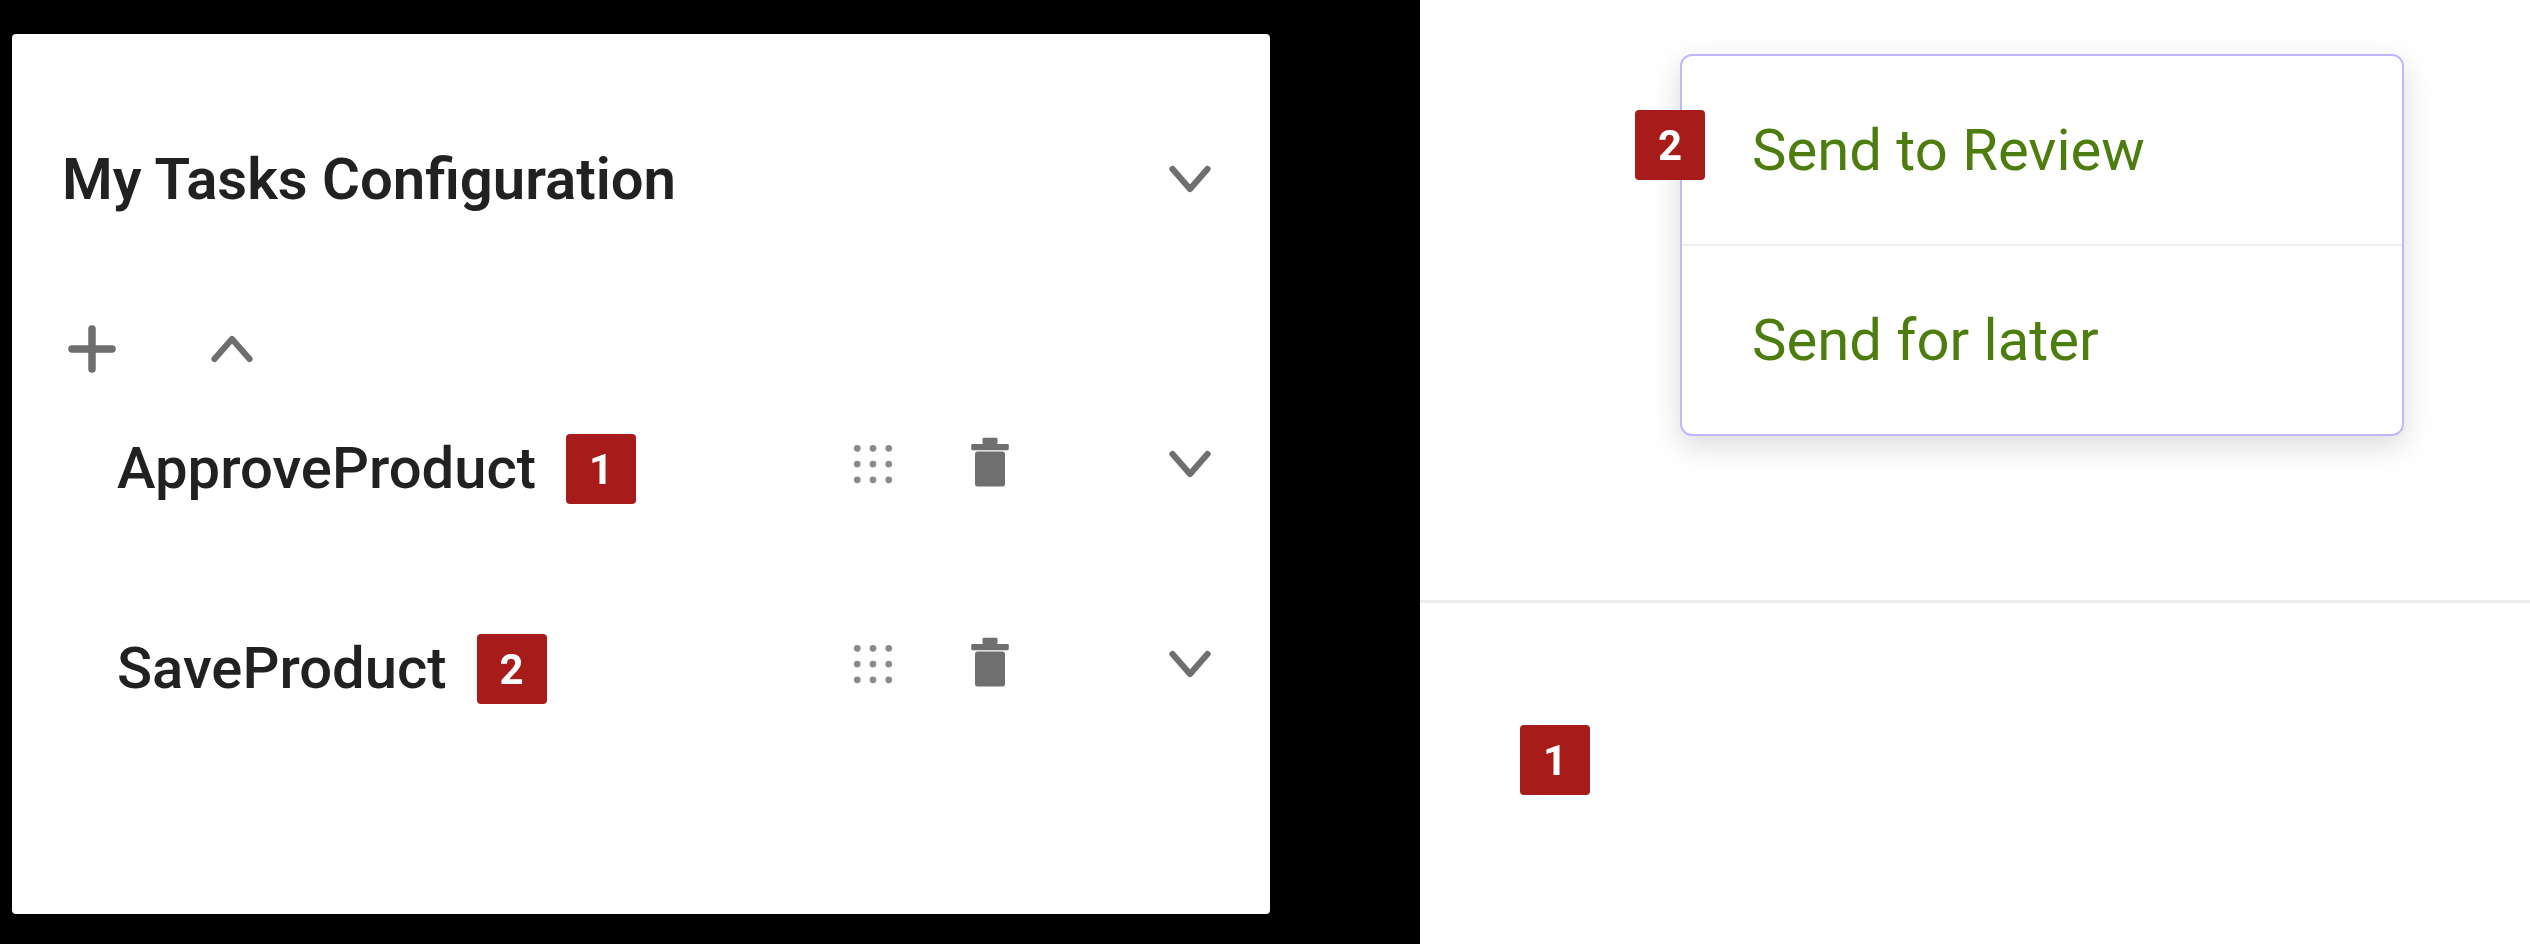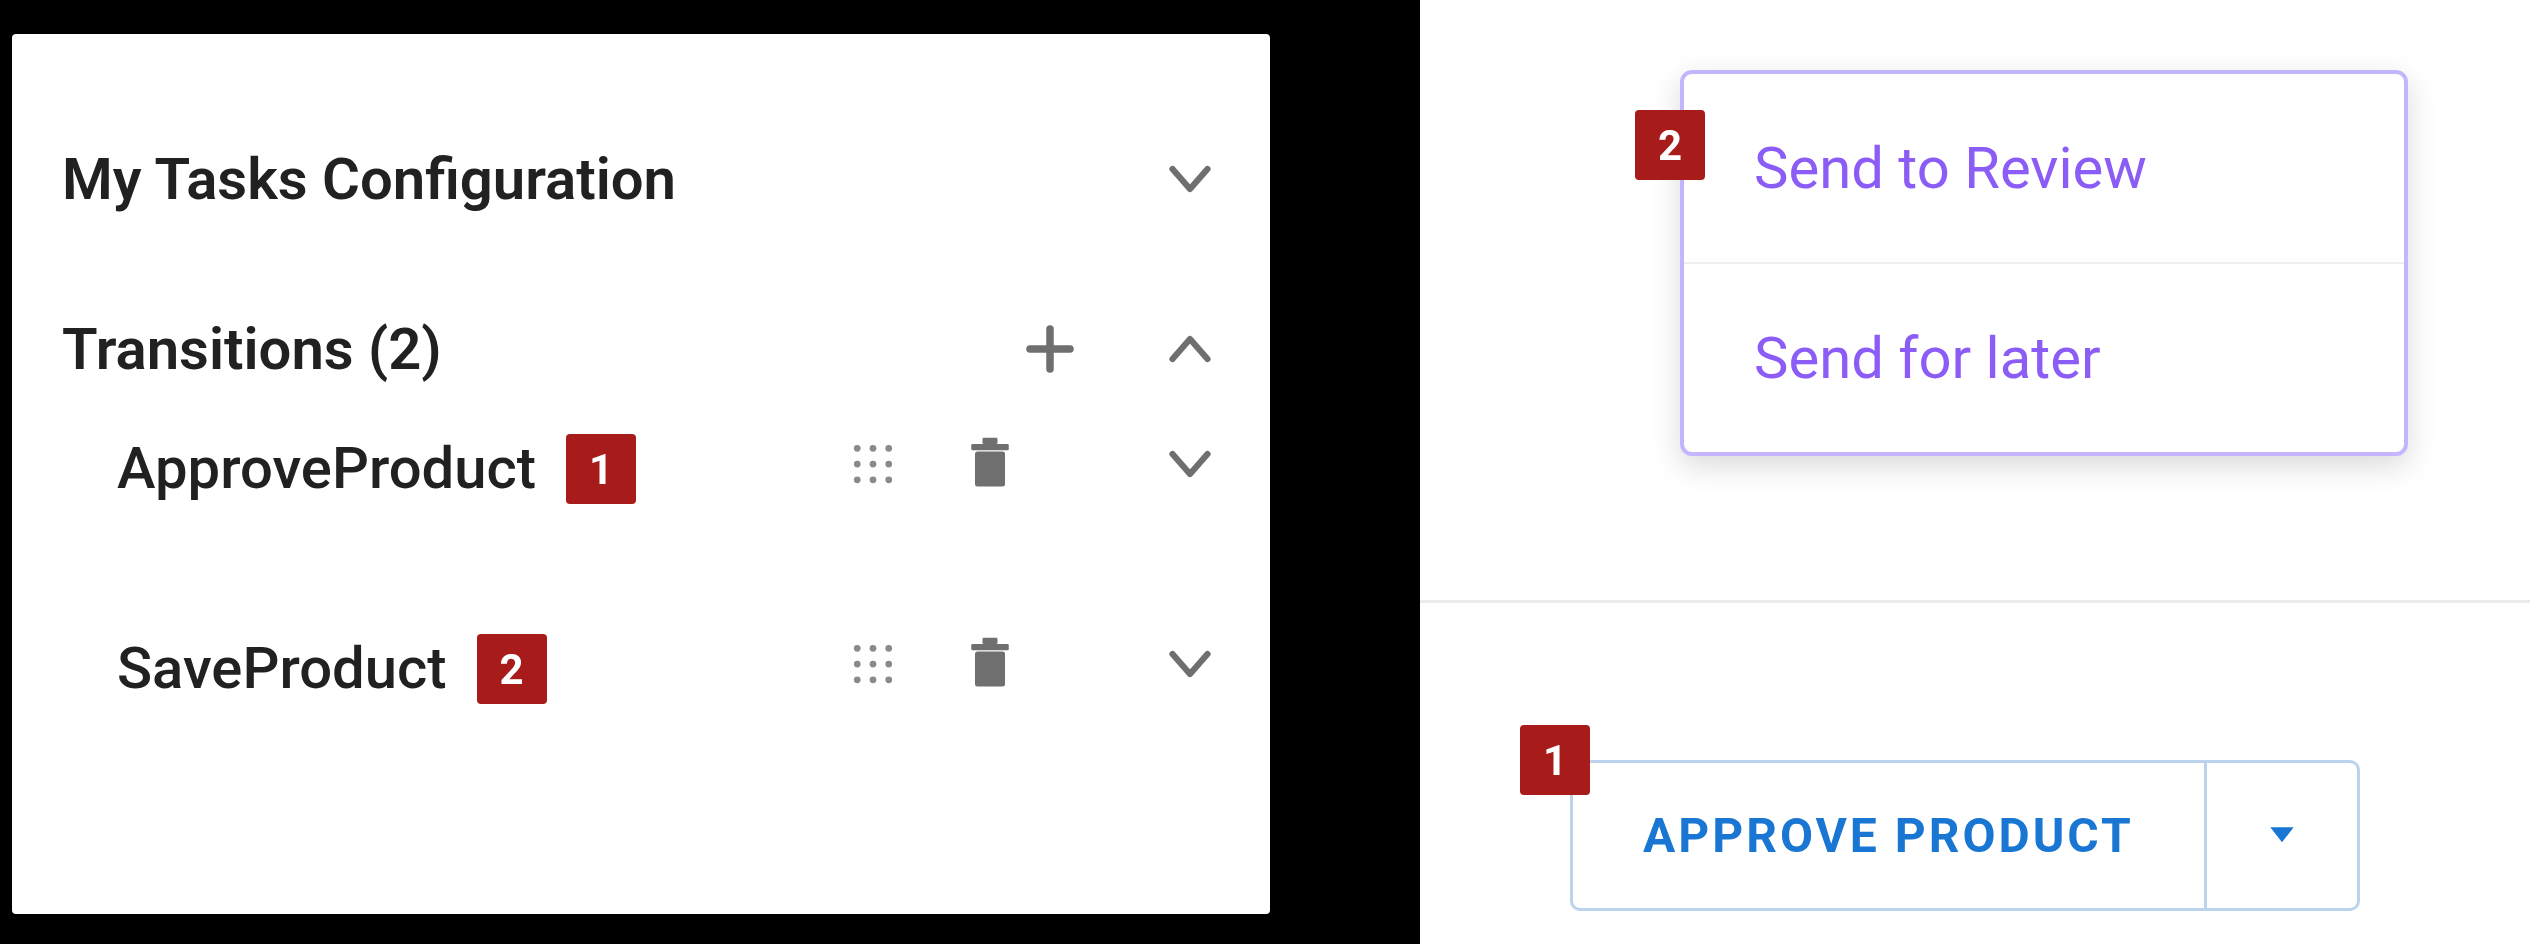--- a/index.html
+++ b/index.html
@@ -95,28 +95,28 @@
     position: absolute;
     left: 1420px;
     top: 0;
     width: 1110px;
     height: 944px;
     background: #fff;
   }
   .menu {
     position: absolute;
     left: 260px;
-    top: 70px;
+    top: 54px;
     width: 720px;
     background: #fff;
-    border: 4px solid #c4b5fd;
+    border: 2px solid #c4b5fd;
     border-radius: 12px;
     box-shadow: 0 10px 30px rgba(0,0,0,0.15);
     font-size: 58px;
-    color: #8b5cf6;
+    color: #4d7c0f;
     overflow: hidden;
     z-index: 3;
   }
   .menu .menu-item {
     padding: 60px 70px;
     cursor: pointer;
   }
   .menu .menu-item.sep { border-bottom: 2px solid #eee; }
 
   .badge-float {
@@ -179,21 +179,20 @@
       <span class="icons">
         <span class="icon chev">
           <svg viewBox="0 0 48 48">
               <polyline points="10,16 24,32 38,16"></polyline>
             </svg>
         </span>
       </span>
     </div>
 
     <div class="row row-header row-transitions">
-      <span class="label">Transitions (2)</span>
       <span class="icons">
         <span class="icon plus">
           <svg viewBox="0 0 48 48">
               <line x1="24" y1="8" x2="24" y2="40"></line>
               <line x1="8" y1="24" x2="40" y2="24"></line>
             </svg>
         </span>
         <span class="icon chev">
           <svg viewBox="0 0 48 48">
               <polyline points="10,32 24,16 38,32"></polyline>
@@ -275,26 +274,16 @@
     <div class="hr"></div>
 
     <div class="menu">
       <div class="menu-item sep">Send to Review</div>
       <div class="menu-item">Send for later</div>
     </div>
 
     <span class="badge badge-float badge-2">2</span>
     <span class="badge badge-float badge-1">1</span>
 
-    <div class="split-btn">
-      <div class="main">APPROVE PRODUCT</div>
-      <div class="caret">
-        <span>
-          <svg viewBox="0 0 48 48">
-              <polygon points="10,16 38,16 24,34"></polygon>
-            </svg>
-        </span>
-      </div>
-    </div>
 
   </div>
 
 </div>
 
 </body></html>

